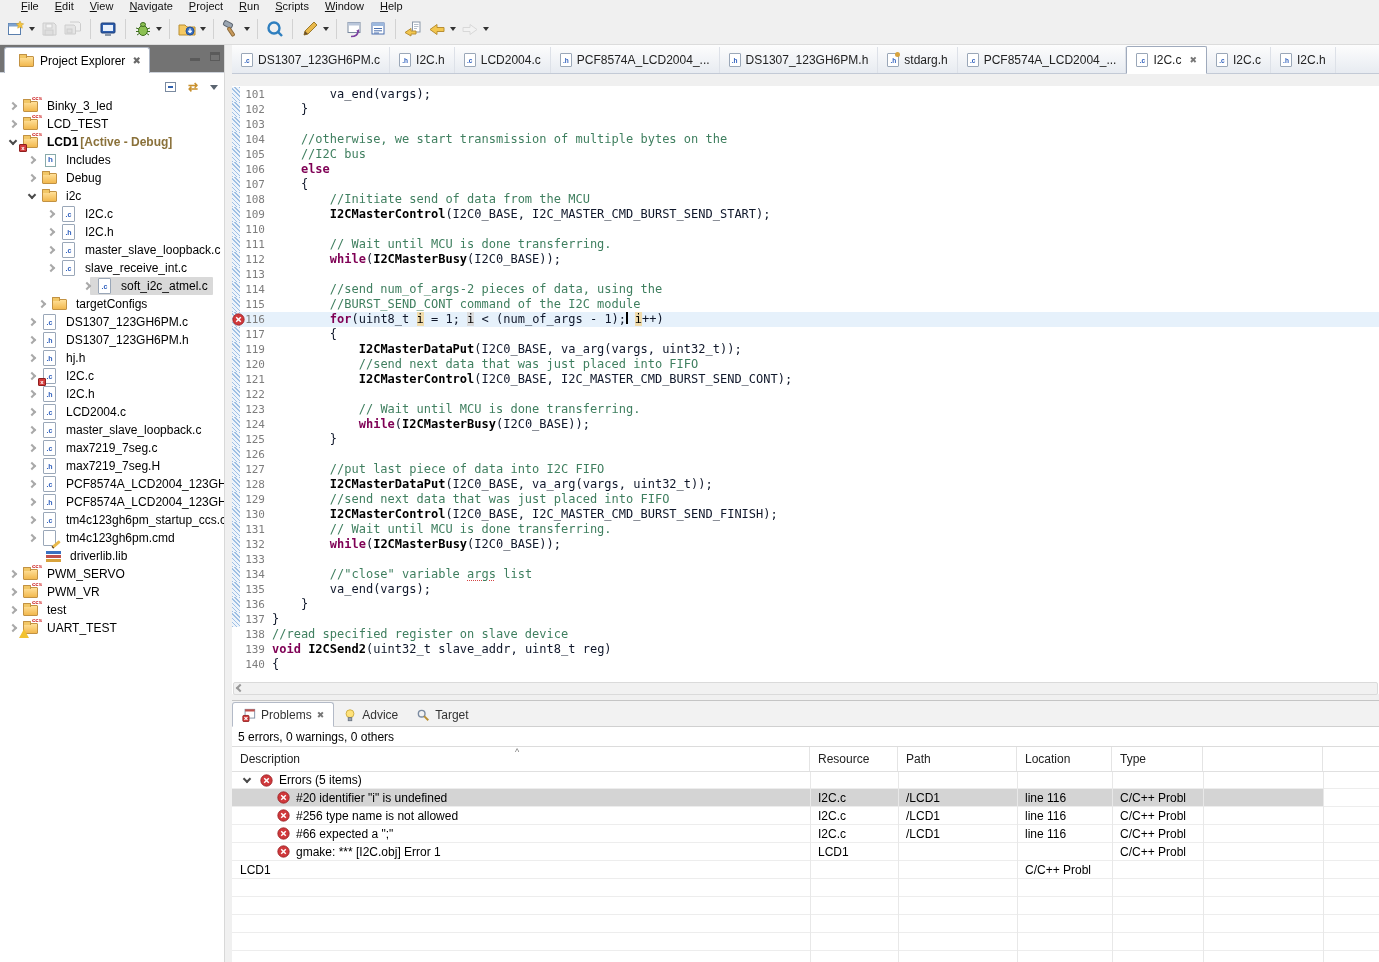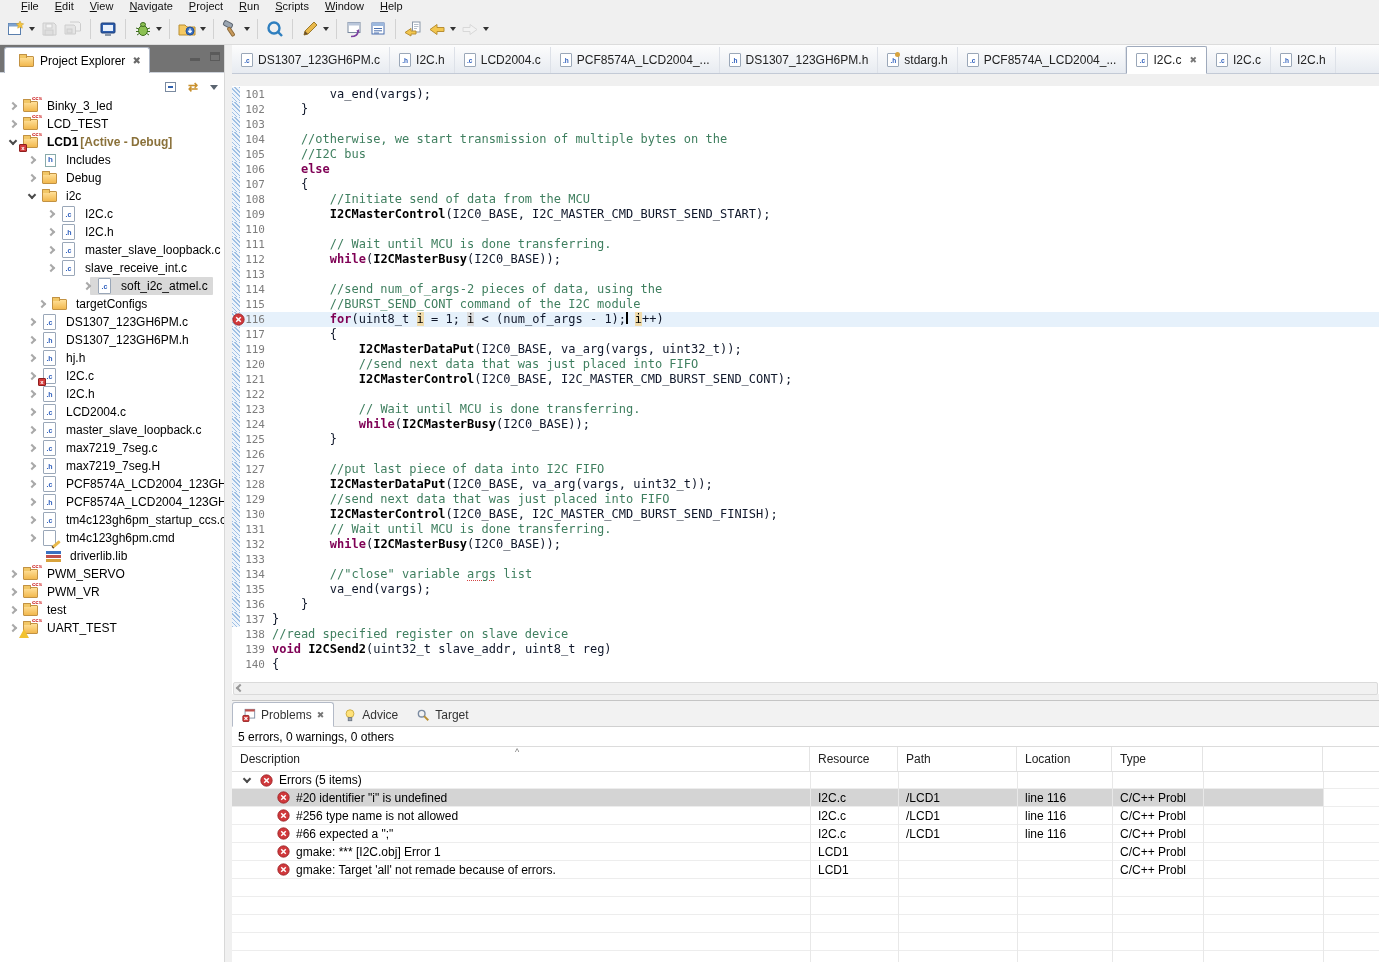--- a/index.html
+++ b/index.html
@@ -736,27 +736,20 @@
               <path d="M5.2 5.2l5.6 5.6M10.8 5.2l-5.6 5.6" stroke="#fff" stroke-width="1.8"></path>
             </svg>
             <span>gmake: *** [I2C.obj] Error 1</span>
           </div>
           <div class="pcell">LCD1</div>
           <div class="pcell"></div>
           <div class="pcell"></div>
           <div class="pcell">C/C++ Probl</div>
         </div>
         <div class="prow">
-          <div class="pcell desc">
-            <svg xmlns="http://www.w3.org/2000/svg" viewBox="0 0 16 16">
-              <circle cx="8" cy="8" r="7" fill="#d0393c" stroke="#971f22"></circle>
-              <path d="M5.2 5.2l5.6 5.6M10.8 5.2l-5.6 5.6" stroke="#fff" stroke-width="1.8"></path>
-            </svg>
-            <span>gmake: Target 'all' not remade because of errors.</span>
-          </div>
           <div class="pcell">LCD1</div>
           <div class="pcell"></div>
           <div class="pcell"></div>
           <div class="pcell">C/C++ Probl</div>
         </div>
         <div class="erow"></div>
         <div class="erow"></div>
         <div class="erow"></div>
         <div class="erow"></div>
         <div class="erow"></div>

